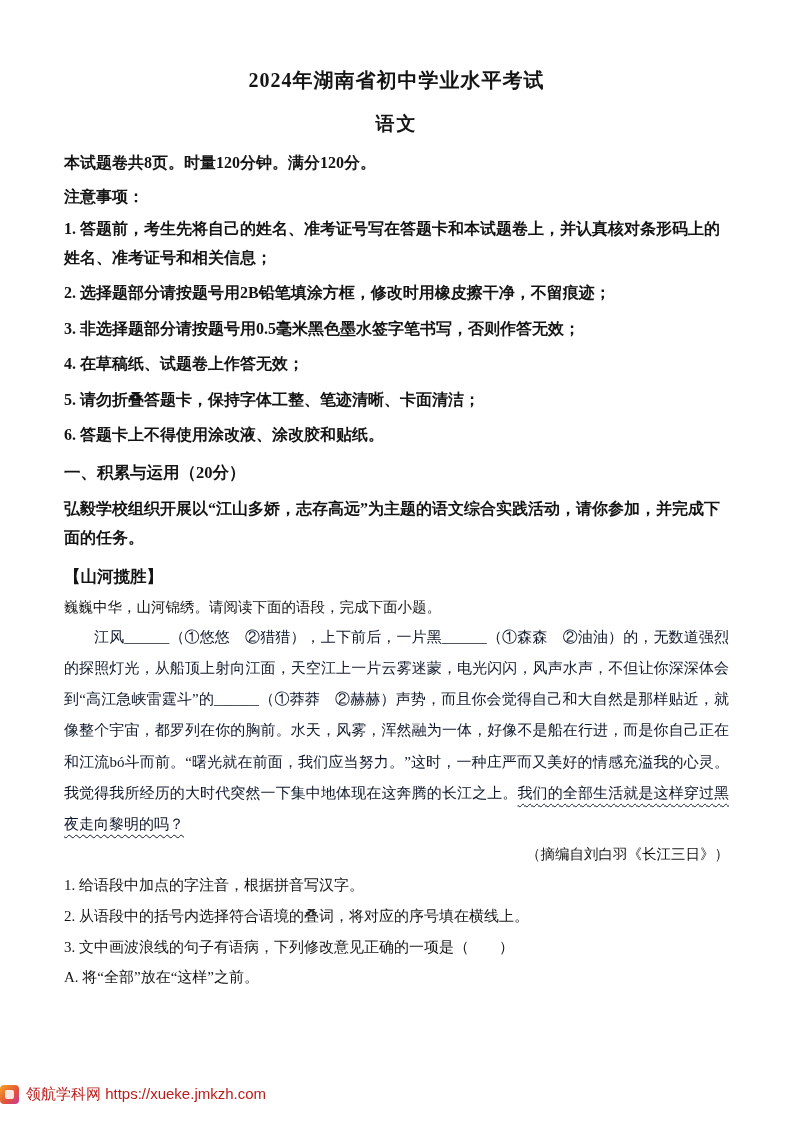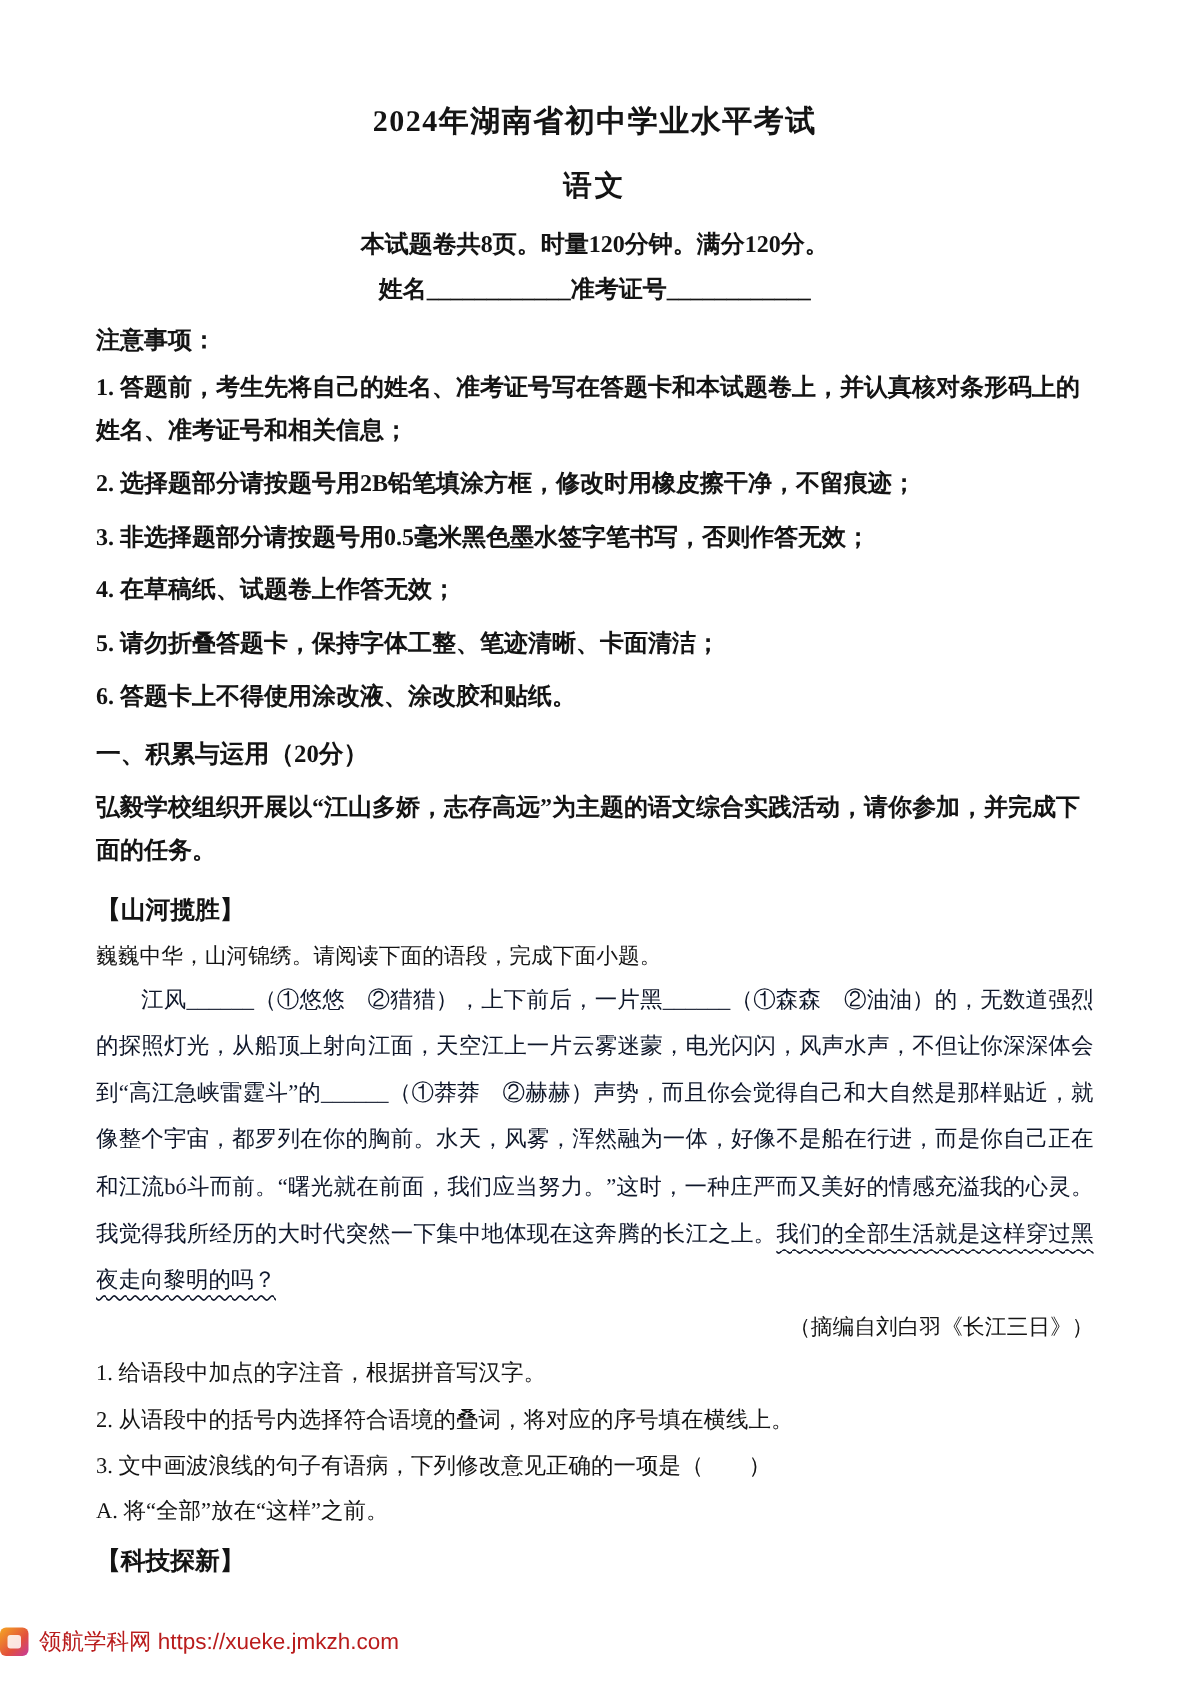--- a/index.html
+++ b/index.html
@@ -5,21 +5,21 @@
   html,body { margin:0; padding:0; background:#ffffff; }
   .page {
     width:793px; height:1122px; box-sizing:border-box;
     padding:54px 64px 0 64px; position:relative; overflow:hidden;
     background:#ffffff; color:#141414;
     font-family:"Liberation Serif","DejaVu Serif",serif;
   }
   p { margin:0; }
   .title { font-size:20px; font-weight:700; text-align:center; letter-spacing:1px; }
   .subject { font-size:19px; font-weight:700; text-align:center; margin-top:17px; letter-spacing:2px; }
-  .meta { font-size:16px; font-weight:700; text-align:center; margin-top:16px; }
+  .meta { font-size:16px; font-weight:700; text-align:left; margin-top:16px; }
   .namerow { font-size:16px; font-weight:700; text-align:center; margin-top:9px; }
   .namerow .blank { letter-spacing:0; font-weight:700; }
   .notices-heading { font-size:16px; font-weight:700; margin-top:13px; }
   .notice { font-size:16px; font-weight:700; margin-top:7px; line-height:1.78; }
   .section-heading { font-size:16.5px; font-weight:700; margin-top:12px; }
   .intro { font-size:16px; font-weight:700; margin-top:10px; line-height:1.85; }
   .tag { font-size:16.5px; font-weight:700; margin-top:13px; }
   .passage-intro { font-size:14.5px; margin-top:10px; }
   .passage { font-size:15px; line-height:2.08; text-align:justify; text-indent:2em; margin-top:5px; color:#0f172a; }
   .wavy {
@@ -50,21 +50,20 @@
 </style>
 </head>
 <body>
 
 <div class="page">
 
   <h1 class="title">2024年湖南省初中学业水平考试</h1>
   <h2 class="subject">语文</h2>
   <p class="meta">本试题卷共8页。时量120分钟。满分120分。</p>
 
-  <p class="namerow"><span>姓名</span><span class="blank">____________</span><span>准考证号</span><span class="blank">____________</span></p>
 
   <p class="notices-heading">注意事项：</p>
   <p class="notice">1. 答题前，考生先将自己的姓名、准考证号写在答题卡和本试题卷上，并认真核对条形码上的姓名、准考证号和相关信息；</p>
   <p class="notice">2. 选择题部分请按题号用2B铅笔填涂方框，修改时用橡皮擦干净，不留痕迹；</p>
   <p class="notice">3. 非选择题部分请按题号用0.5毫米黑色墨水签字笔书写，否则作答无效；</p>
   <p class="notice">4. 在草稿纸、试题卷上作答无效；</p>
   <p class="notice">5. 请勿折叠答题卡，保持字体工整、笔迹清晰、卡面清洁；</p>
   <p class="notice">6. 答题卡上不得使用涂改液、涂改胶和贴纸。</p>
 
   <p class="section-heading">一、积累与运用（20分）</p>
@@ -78,20 +77,19 @@
   <p class="source">（摘编自刘白羽《长江三日》）</p>
 
   <p class="question">1. 给语段中加点的字注音，根据拼音写汉字。</p>
   <p class="question">2. 从语段中的括号内选择符合语境的叠词，将对应的序号填在横线上。</p>
   <p class="question">3. 文中画波浪线的句子有语病，下列修改意见正确的一项是（　　）</p>
 
   <div class="options-row">
     <p class="option"><span>A.</span> <span>将“全部”放在“这样”之前。</span></p>
   </div>
 
-  <p class="tag">【科技探新】</p>
 
   <div class="footer">
     <span class="logo"></span>
     <span>领航学科网 https://xueke.jmkzh.com</span>
   </div>
 
 </div>
 
 </body></html>

